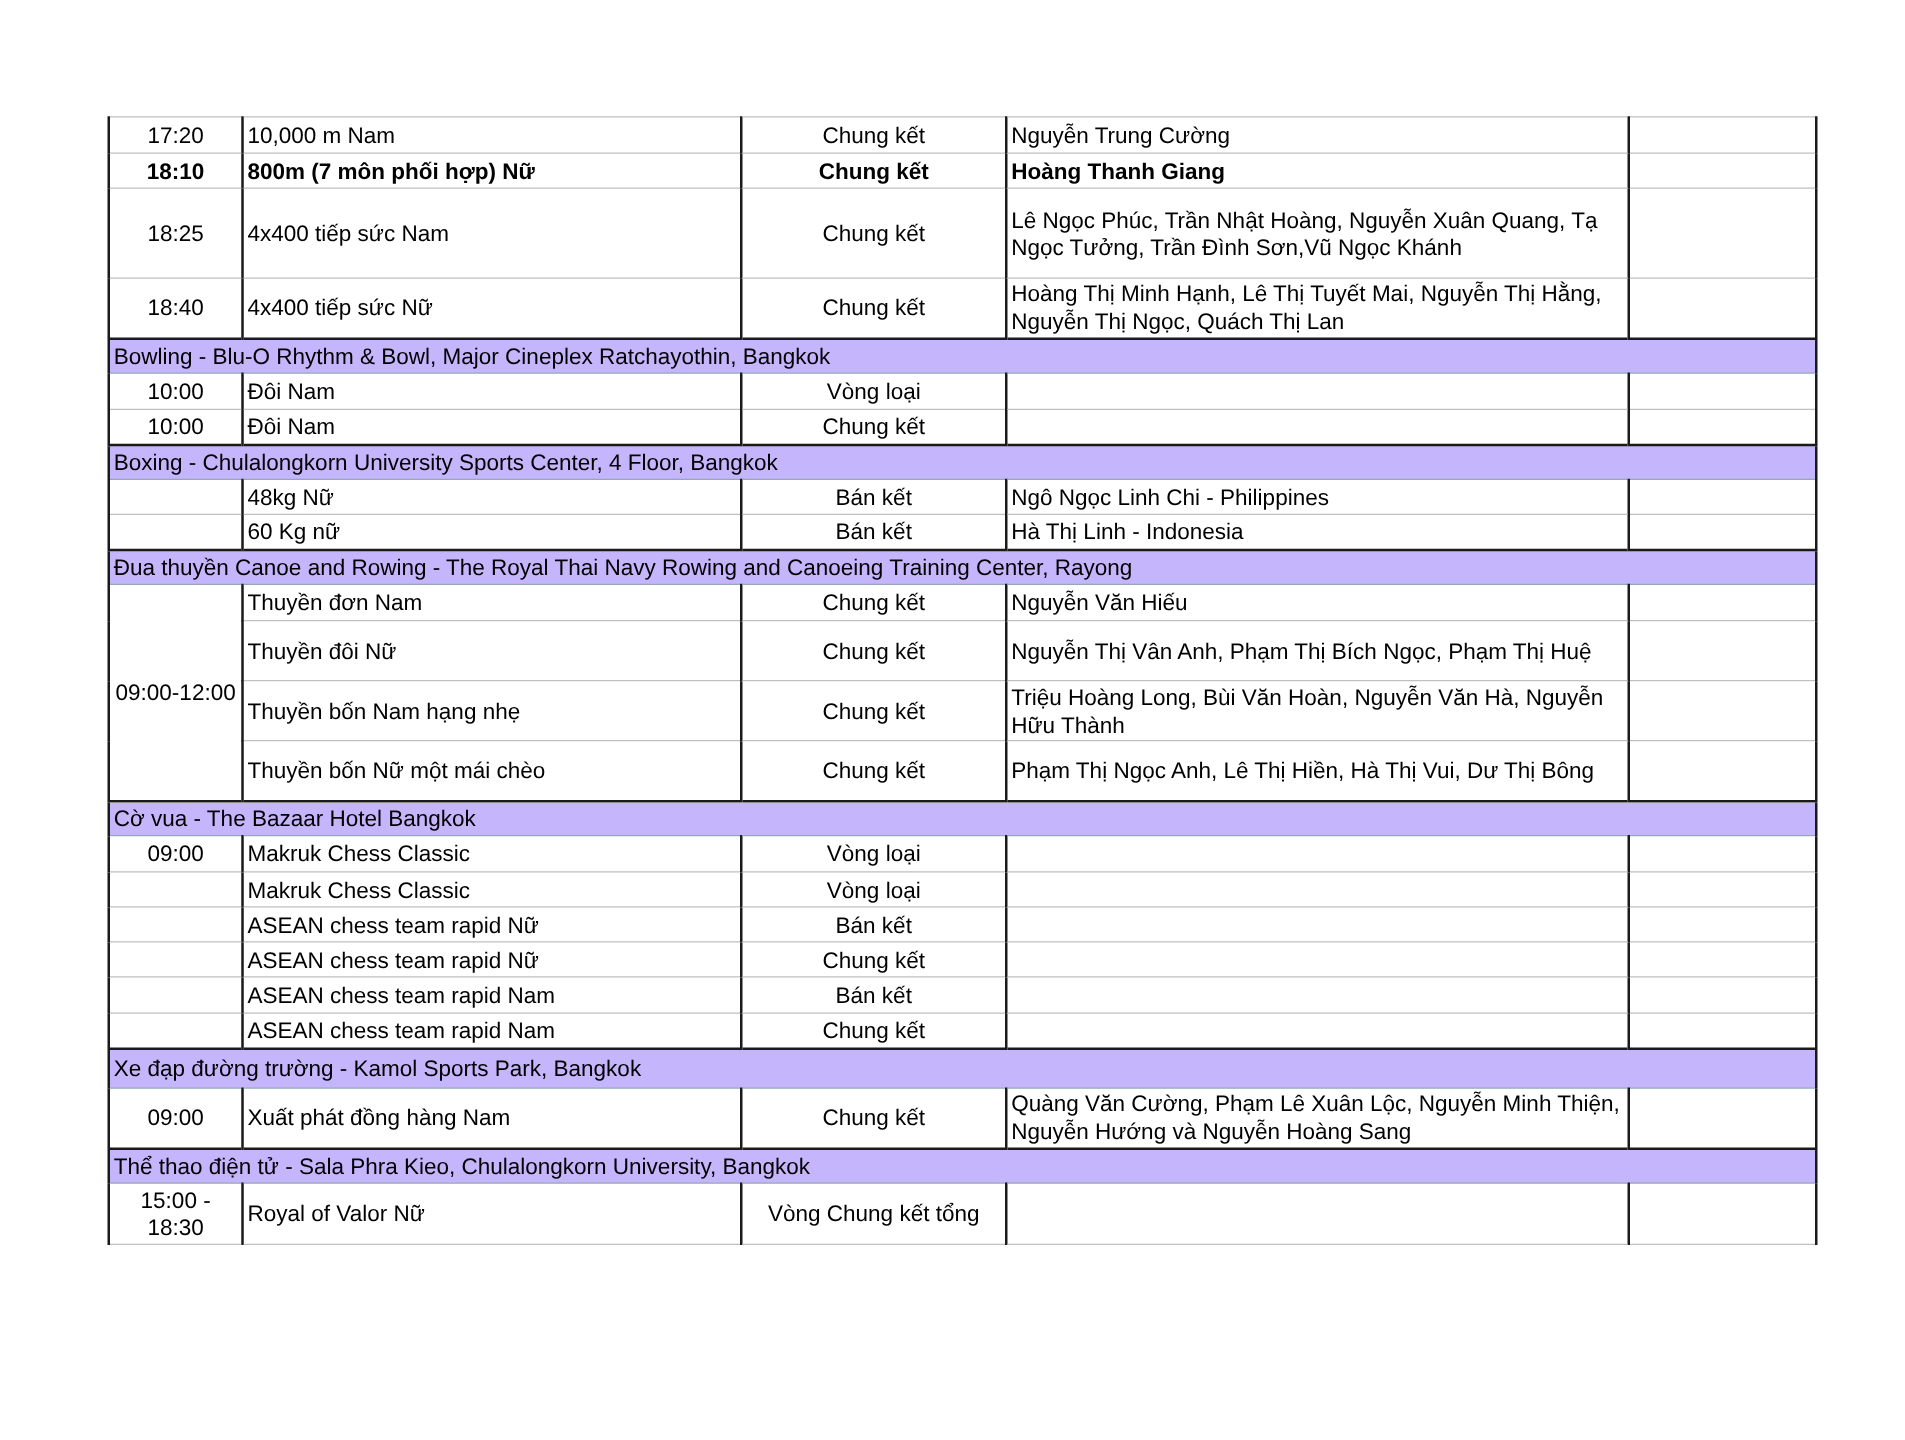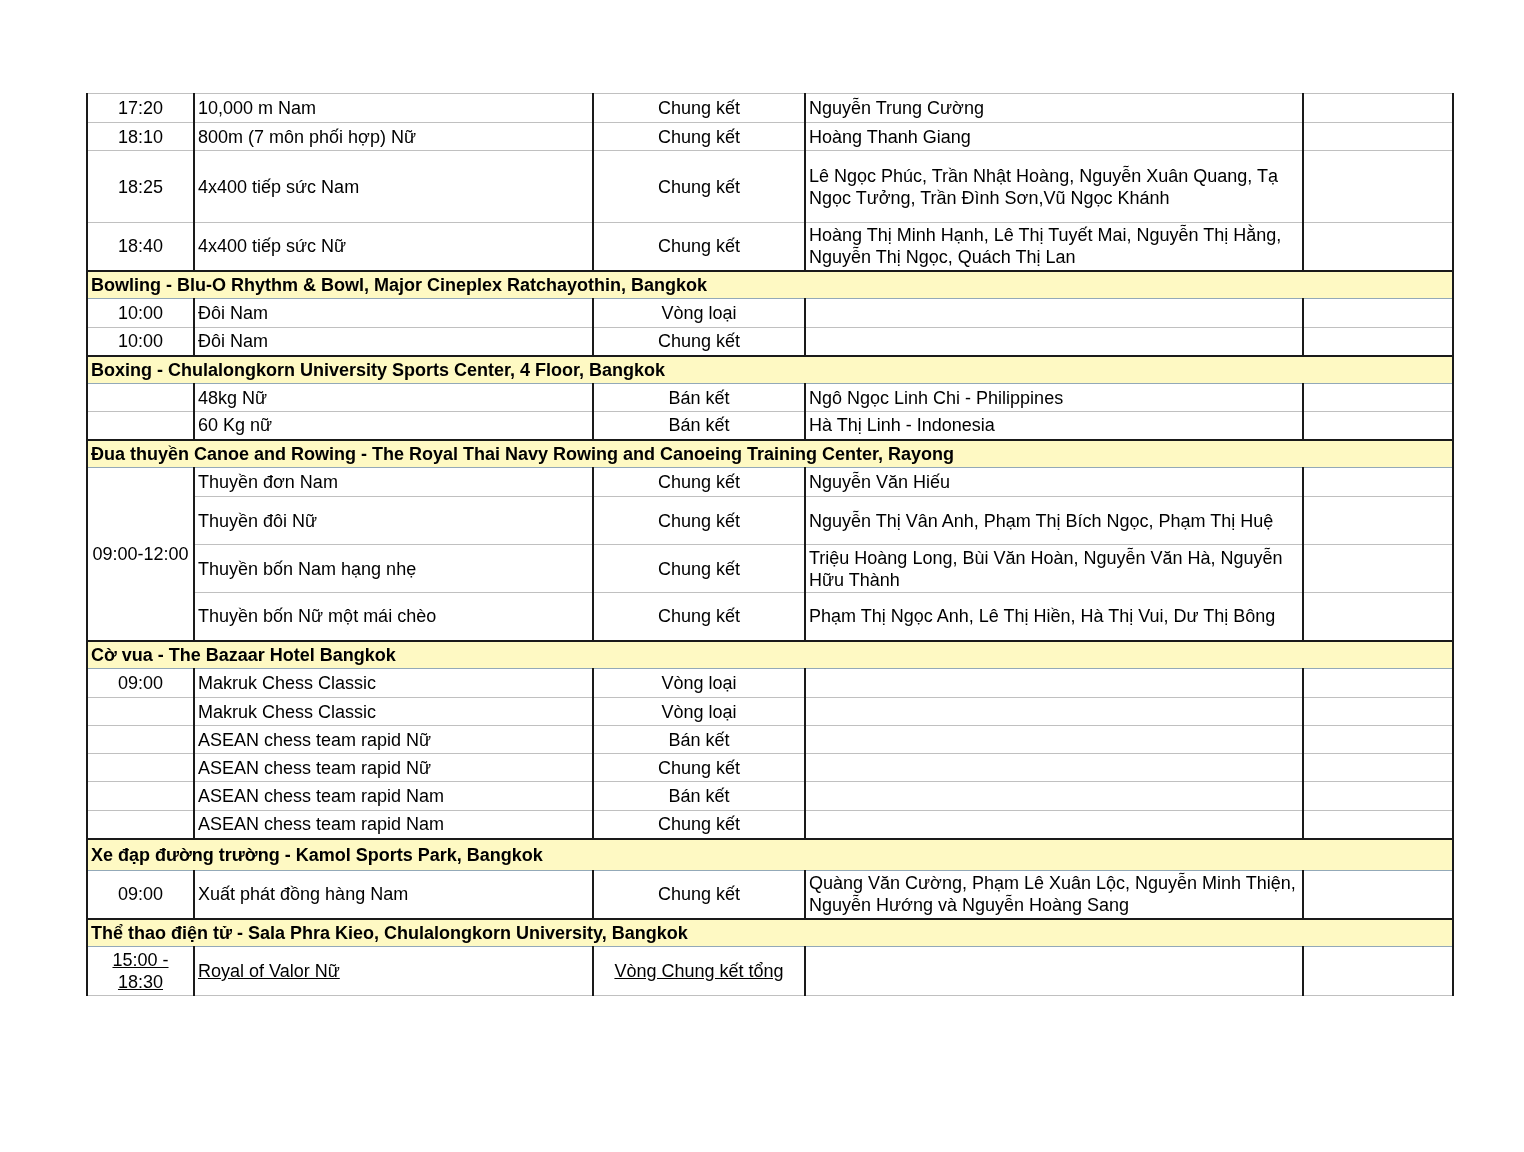--- a/index.html
+++ b/index.html
@@ -13,21 +13,21 @@
   col.c-athletes { width: 498px; }
   col.c-result { width: 150px; }
   td { font-size: 18px; line-height: 22px; padding: 0 3px; vertical-align: middle;
        border-top: 1px solid #c0c0c0; border-bottom: 1px solid #c0c0c0;
        border-left: 2px solid #1a1a1a; border-right: 2px solid #1a1a1a;
        white-space: nowrap; overflow: hidden; }
   td.time { text-align: center; padding: 0 1px; }
   td.round { text-align: center; }
   td.athletes { white-space: normal; }
   td.event { }
-  tr.section td { background: #fef9c3; font-weight: bold; border-top: 2px solid #1a1a1a;
+  tr.section td { background: #c4b5fd; font-weight: normal; border-top: 2px solid #1a1a1a;
                   border-bottom: 1px solid #93a9b8; border-left: 2px solid #1a1a1a;
                   border-right: 2px solid #1a1a1a; padding-left: 3px; }
   td.time.wrap { white-space: normal; line-height: 22px; }
 </style>
 </head>
 <body>
 
 <div id="sheet">
   <table>
     <colgroup>
@@ -38,21 +38,21 @@
         <col class="c-result">
     </colgroup>
     <tbody id="tbody">
         <tr style="height: 29px;">
           <td class="time">17:20</td>
           <td class="event">10,000 m Nam</td>
           <td class="round">Chung kết</td>
           <td class="athletes">Nguyễn Trung Cường</td>
           <td class="result"></td>
         </tr>
-        <tr style="height: 28px;">
+        <tr style="height: 28px; font-weight: bold;">
           <td class="time">18:10</td>
           <td class="event">800m (7 môn phối hợp) Nữ</td>
           <td class="round">Chung kết</td>
           <td class="athletes">Hoàng Thanh Giang</td>
           <td class="result"></td>
         </tr>
         <tr style="height: 72px;">
           <td class="time">18:25</td>
           <td class="event">4x400 tiếp sức Nam</td>
           <td class="round">Chung kết</td>
@@ -179,21 +179,21 @@
         <tr style="height: 48px;">
           <td class="time">09:00</td>
           <td class="event">Xuất phát đồng hàng Nam</td>
           <td class="round">Chung kết</td>
           <td class="athletes">Quàng Văn Cường, Phạm Lê Xuân Lộc, Nguyễn Minh Thiện, Nguyễn Hướng và Nguyễn Hoàng Sang</td>
           <td class="result"></td>
         </tr>
         <tr class="section" style="height: 28px;">
           <td colspan="5">Thể thao điện tử - Sala Phra Kieo, Chulalongkorn University, Bangkok</td>
         </tr>
-        <tr style="height: 49px; text-decoration: underline;">
+        <tr style="height: 49px;">
           <td class="time wrap" style="width: 100px;">15:00 - 18:30</td>
           <td class="event">Royal of Valor Nữ</td>
           <td class="round">Vòng Chung kết tổng</td>
           <td class="athletes"></td>
           <td class="result"></td>
         </tr>
       </tbody>
   </table>
 </div>
 

